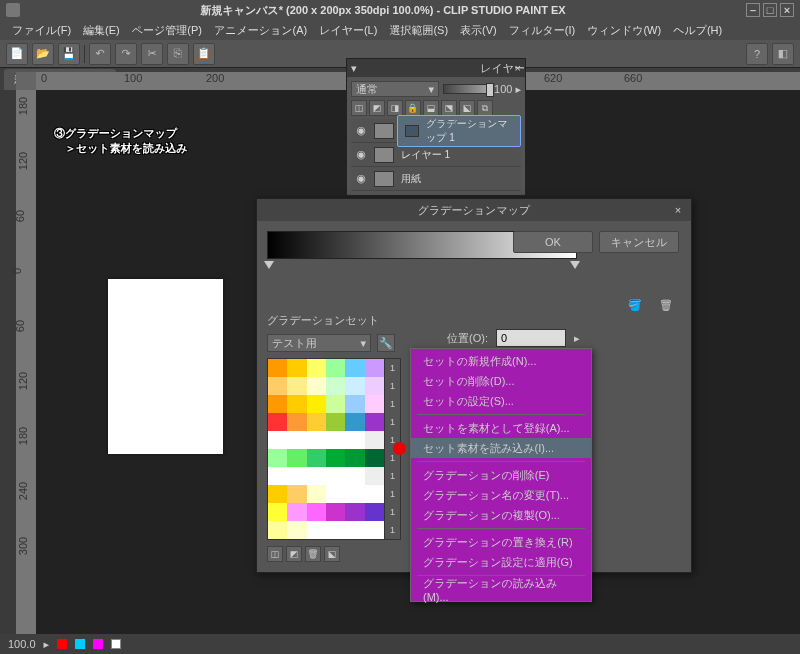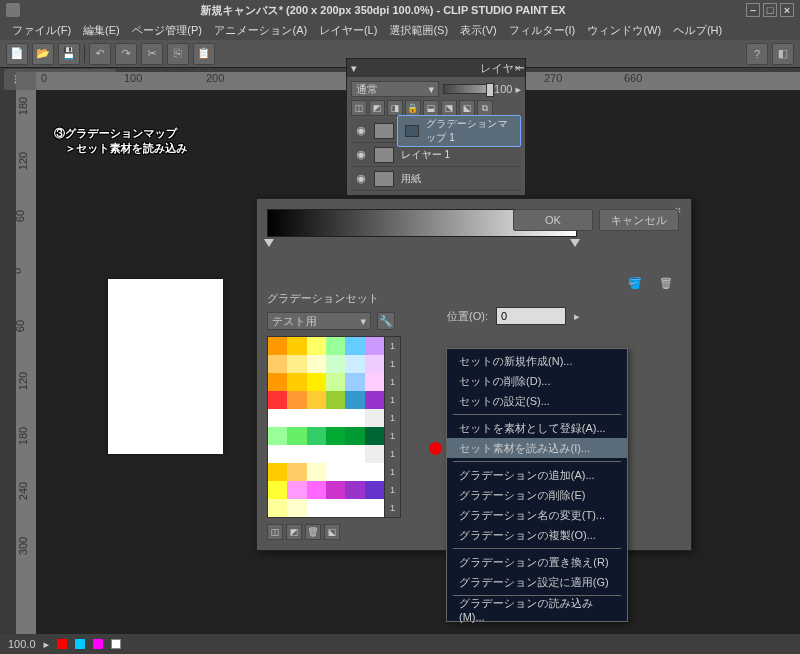--- a/index.html
+++ b/index.html
@@ -79,21 +79,21 @@
 .wrench-btn { width: 18px; height: 18px; background: #666; border: 1px solid #444; color: #ccc; display: flex; align-items: center; justify-content: center; cursor: pointer; }
 
 .swatch-grid { width: 134px; margin-top: 6px; display: flex; flex-direction: column; border: 1px solid #333; }
 .swatch-row { height: 18px; display: flex; }
 .sw { flex: 1; }
 .sw-num { width: 16px; background: #555; color: #ccc; display: flex; align-items: center; justify-content: center; border-left: 1px solid #333; font-size: 9px; }
 
 .grad-tools { display: flex; gap: 3px; margin-top: 6px; }
 
 
-.context-menu { position: absolute; top: 348px; left: 410px; width: 182px; background: #0f172a; border: 1px solid #666; box-shadow: 2px 2px 6px rgba(0,0,0,0.5); padding: 2px 0; margin-left: 36px; }
+.context-menu { position: absolute; top: 348px; left: 410px; width: 182px; background: #a21caf; border: 1px solid #666; box-shadow: 2px 2px 6px rgba(0,0,0,0.5); padding: 2px 0; }
 .ctx-item { height: 20px; display: flex; align-items: center; padding: 0 12px; color: #ccc; cursor: pointer; position: relative; }
 .ctx-item.highlighted { background: #5a6b7a; }
 .ctx-sep { height: 1px; background: #666; margin: 3px 6px; }
 .red-dot { position: absolute; left: -18px; top: 4px; width: 13px; height: 13px; background: #e00; border-radius: 50%; }
 
 
 .status-bar { position: absolute; bottom: 0; left: 0; right: 0; height: 20px; background: #3e3e3e; color: #ccc; display: flex; align-items: center; padding: 0 8px; gap: 8px; font-size: 10px; }
 .status-swatch { width: 10px; height: 10px; display: inline-block; }
 </style>
 </head>
@@ -157,21 +157,21 @@
       <span style="top: 395px;">240</span>
       <span style="top: 450px;">300</span>
     </div>
   <div class="canvas-wrap">
     <div class="ruler-corner"></div>
     <div class="ruler-h" id="ruler-h">
         <span style="left: 5px;">0</span>
         <span style="left: 88px;">100</span>
         <span style="left: 170px;">200</span>
         <span style="left: 428px;">460</span>
-        <span style="left: 508px;">270</span>
+        <span style="left: 508px;">620</span>
         <span style="left: 588px;">660</span>
       </div>
     <div class="canvas"></div>
   </div>
 </div>
 
 <div class="annotation">
   <div>③グラデーションマップ</div>
   <div>　＞セット素材を読み込み</div>
 </div>
@@ -223,20 +223,21 @@
         <div class="layer-item">
           <span class="eye">◉</span>
           <span class="thumb"></span>
           <span class="name">用紙</span>
         </div>
       </div>
   </div>
 </div>
 
 <div class="grad-dialog">
+  <div class="dialog-title">グラデーションマップ</div>
   <div class="dialog-close">×</div>
   <div class="dialog-body">
     <div class="grad-strip"></div>
     <div class="grad-markers">
       <div class="marker" style="left:-3px"></div>
       <div class="marker" style="left:303px"></div>
     </div>
     <div class="dialog-btns">
       <div class="dlg-btn">OK</div>
       <div class="dlg-btn">キャンセル</div>
@@ -363,21 +364,20 @@
 </div>
 
 <div class="context-menu" id="ctx-menu">
     <div class="ctx-item">セットの新規作成(N)...</div>
     <div class="ctx-item">セットの削除(D)...</div>
     <div class="ctx-item">セットの設定(S)...</div>
     <div class="ctx-sep"></div>
     <div class="ctx-item">セットを素材として登録(A)...</div>
     <div class="ctx-item highlighted">セット素材を読み込み(I)...<span class="red-dot"></span></div>
     <div class="ctx-sep"></div>
-    <div class="ctx-item">グラデーションの追加(A)...</div>
     <div class="ctx-item">グラデーションの削除(E)</div>
     <div class="ctx-item">グラデーション名の変更(T)...</div>
     <div class="ctx-item">グラデーションの複製(O)...</div>
     <div class="ctx-sep"></div>
     <div class="ctx-item">グラデーションの置き換え(R)</div>
     <div class="ctx-item">グラデーション設定に適用(G)</div>
     <div class="ctx-sep"></div>
     <div class="ctx-item">グラデーションの読み込み(M)...</div>
   </div>
 

